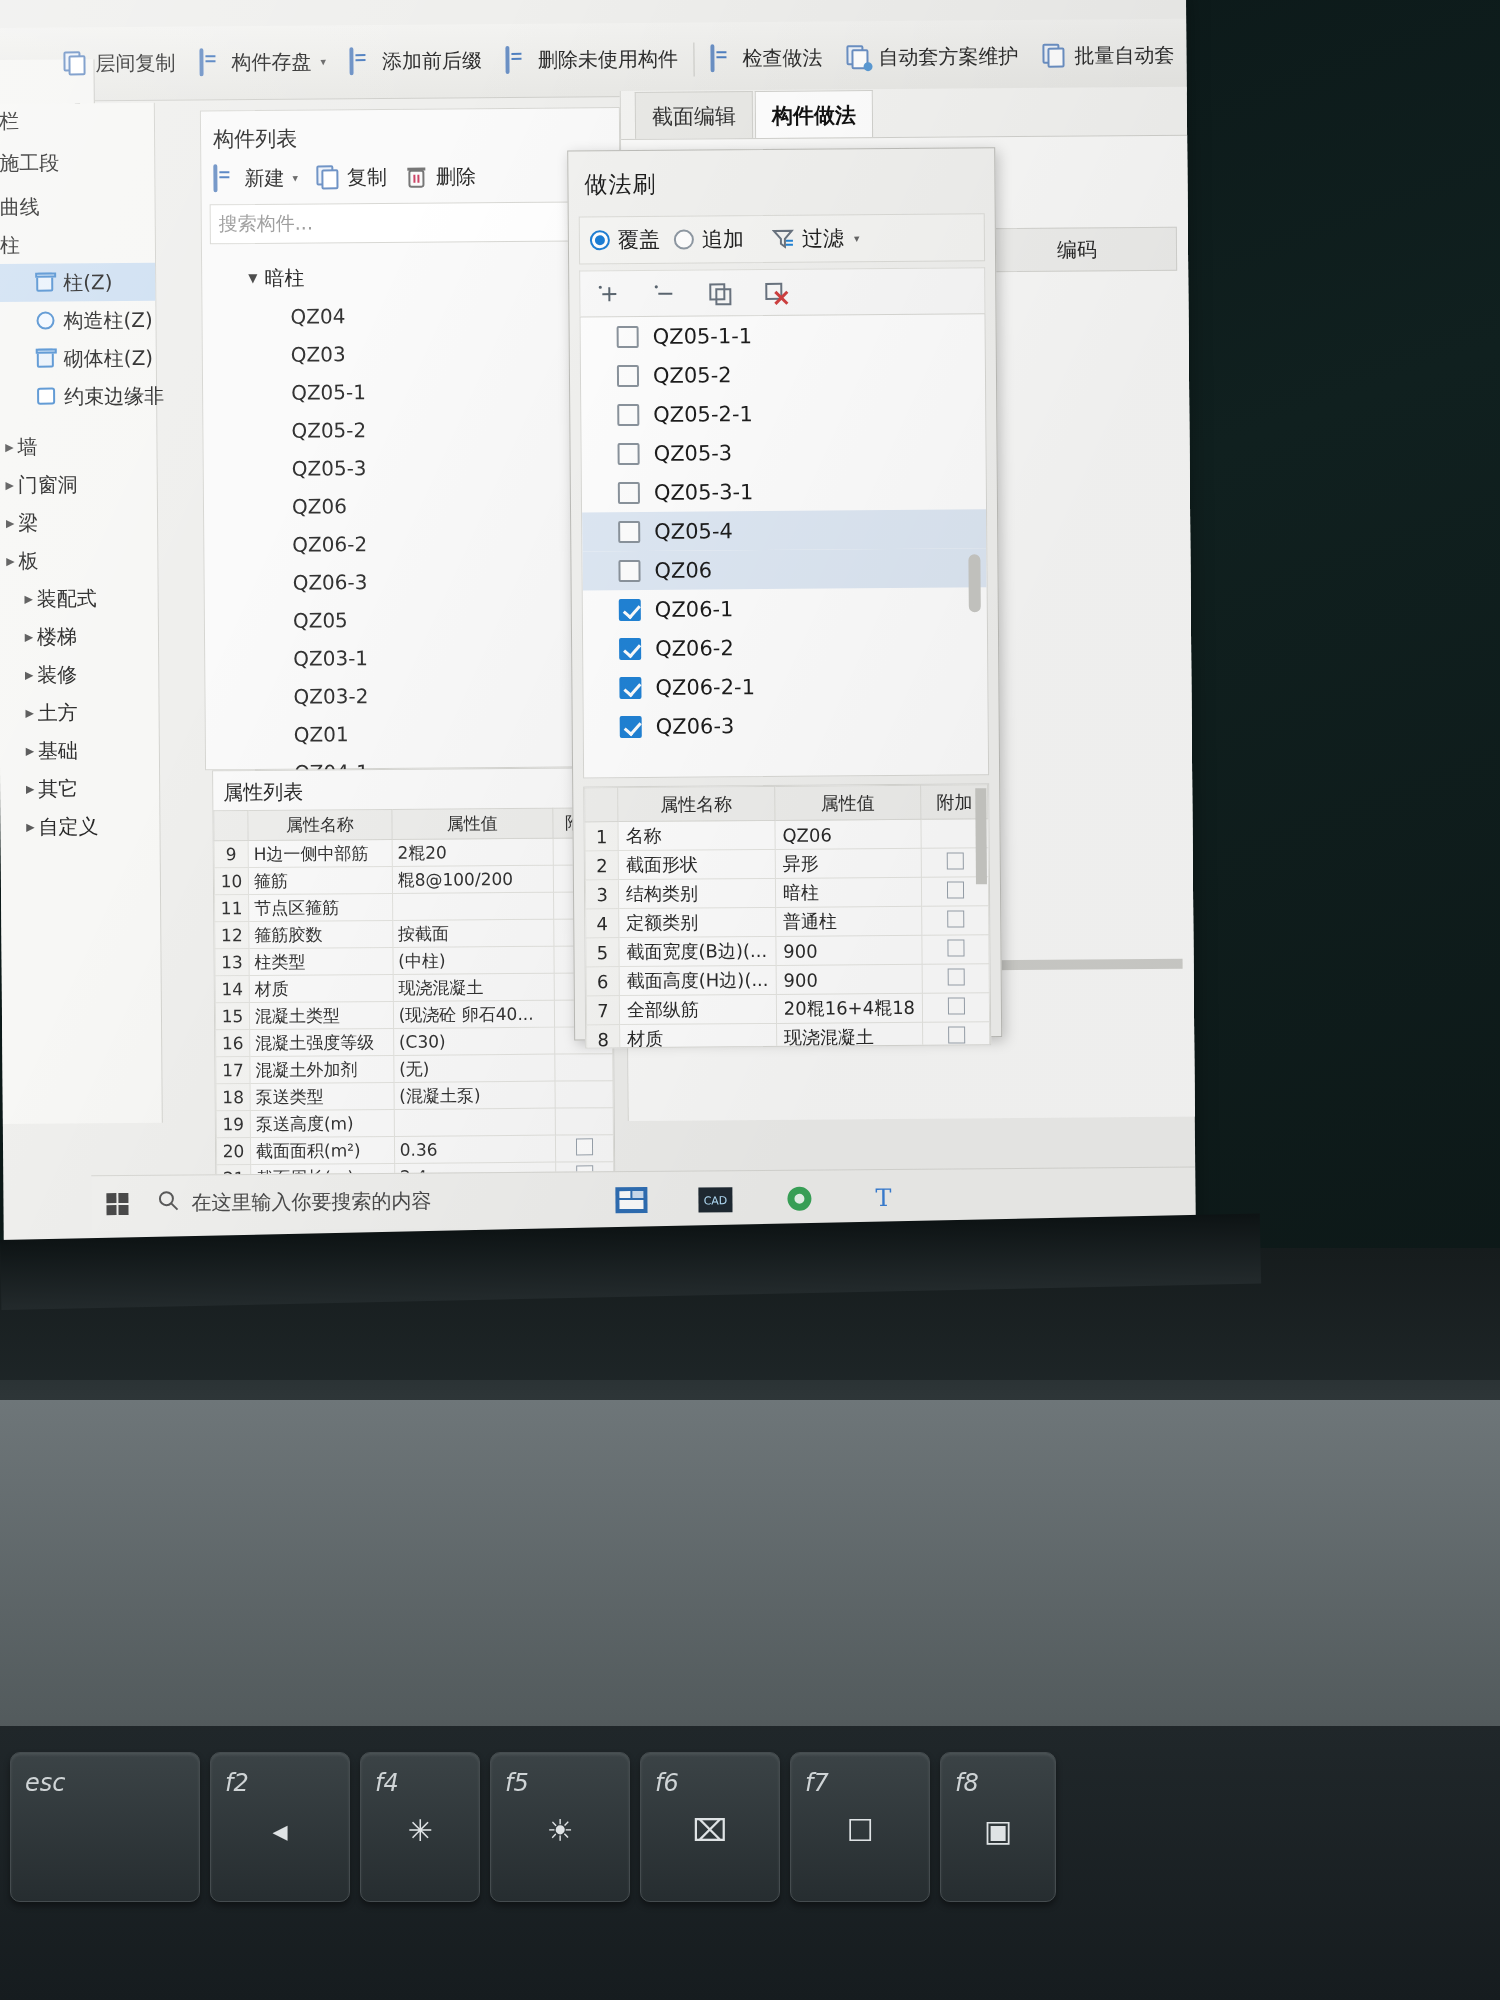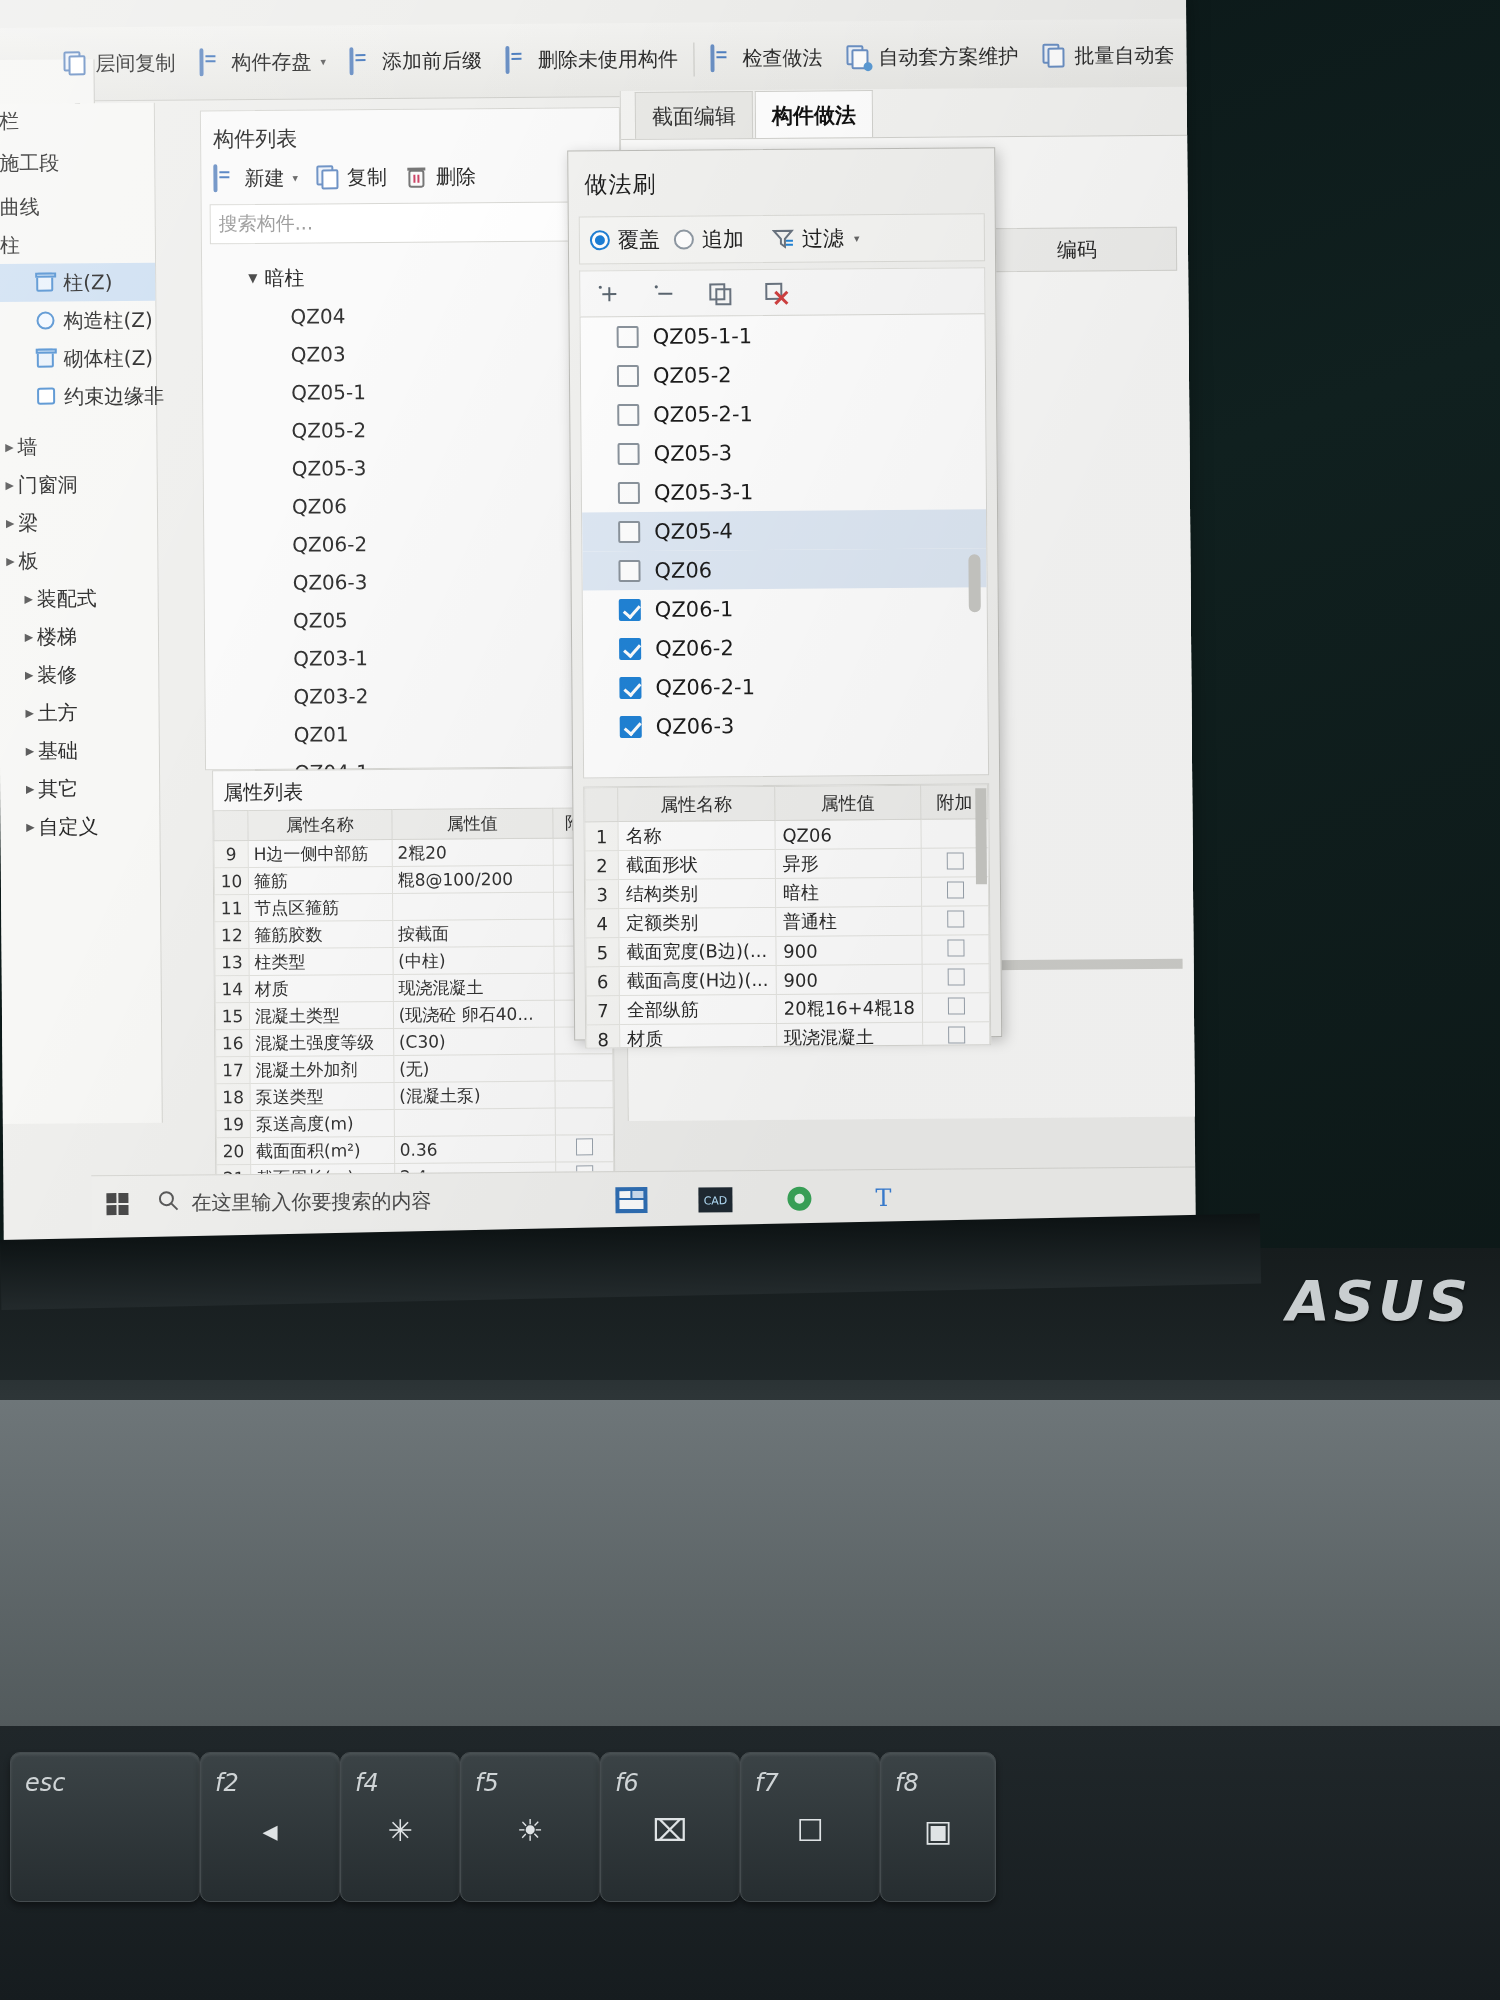--- a/index.html
+++ b/index.html
@@ -156,21 +156,21 @@
   .laptop-body{ position:absolute; left:0; top:1380px; width:1500px; height:620px;
         background:linear-gradient(#2b3335 0%,#3d4547 22%,#5a6163 60%,#444b4d 100%); }
   .hinge{ position:absolute; left:0; top:1240px; width:1260px; height:70px;
         background:linear-gradient(#0d1314,#232a2c); transform:rotate(-1.2deg); transform-origin:left top;}
   .asus{ position:absolute; right:28px; top:1268px; font-size:56px; font-weight:bold; letter-spacing:4px;
         color:#c9ced0; font-family:"DejaVu Sans","Liberation Sans",sans-serif; font-style:italic;
         text-shadow:0 2px 3px rgba(0,0,0,.5); }
   .palmrest{ position:absolute; left:0; top:1400px; width:1500px; height:330px;
         background:linear-gradient(#6e7679,#525a5c); }
   .keyrow{ position:absolute; left:0; top:1726px; width:1500px; height:274px;
-        background:linear-gradient(#20272a,#161c1f); display:flex; align-items:flex-start; gap:0;
+        background:linear-gradient(#20272a,#161c1f); display:flex; align-items:flex-start; gap:10px;
         padding:26px 0 0 10px; }
   .key{ flex:0 0 auto; height:150px; background:linear-gradient(#3b4346,#262d30);
         border-radius:10px; border:1px solid #454c4f; position:relative;
         box-shadow:inset 0 2px 3px rgba(255,255,255,.09), 0 4px 6px rgba(0,0,0,.4); }
   .key span{ position:absolute; left:14px; top:16px; color:#cfd4d6; font-size:24px; font-style:italic;}
   .key .glyph{ position:absolute; left:50%; top:52%; transform:translate(-50%,-50%);
         color:#dfe3e5; font-size:30px; font-style:normal;}
   .teal-glow{ position:absolute; left:0; top:1180px; width:90px; height:420px;
         background:radial-gradient(circle at 0 50%, rgba(40,230,210,.30), rgba(0,0,0,0) 70%); }
 </style>
@@ -702,21 +702,20 @@
               <text x="20" y="25" font-size="24" fill="#3a7fd5" text-anchor="middle" font-family="DejaVu Serif">T</text>
             </svg>
         </span>
       </span>
     </div>
 
   </div>
 
   <div class="bezel-bottom"></div>
   <div class="hinge"></div>
-  <div class="asus">ASUS</div>
   <div class="laptop-body"></div>
   <div class="palmrest"></div>
 
   <div class="keyrow">
     <div class="key" style="width:190px">
       <span>esc</span>
     </div>
     <div class="key" style="width:140px">
       <span>f2</span>
       <span class="glyph">◂</span>

